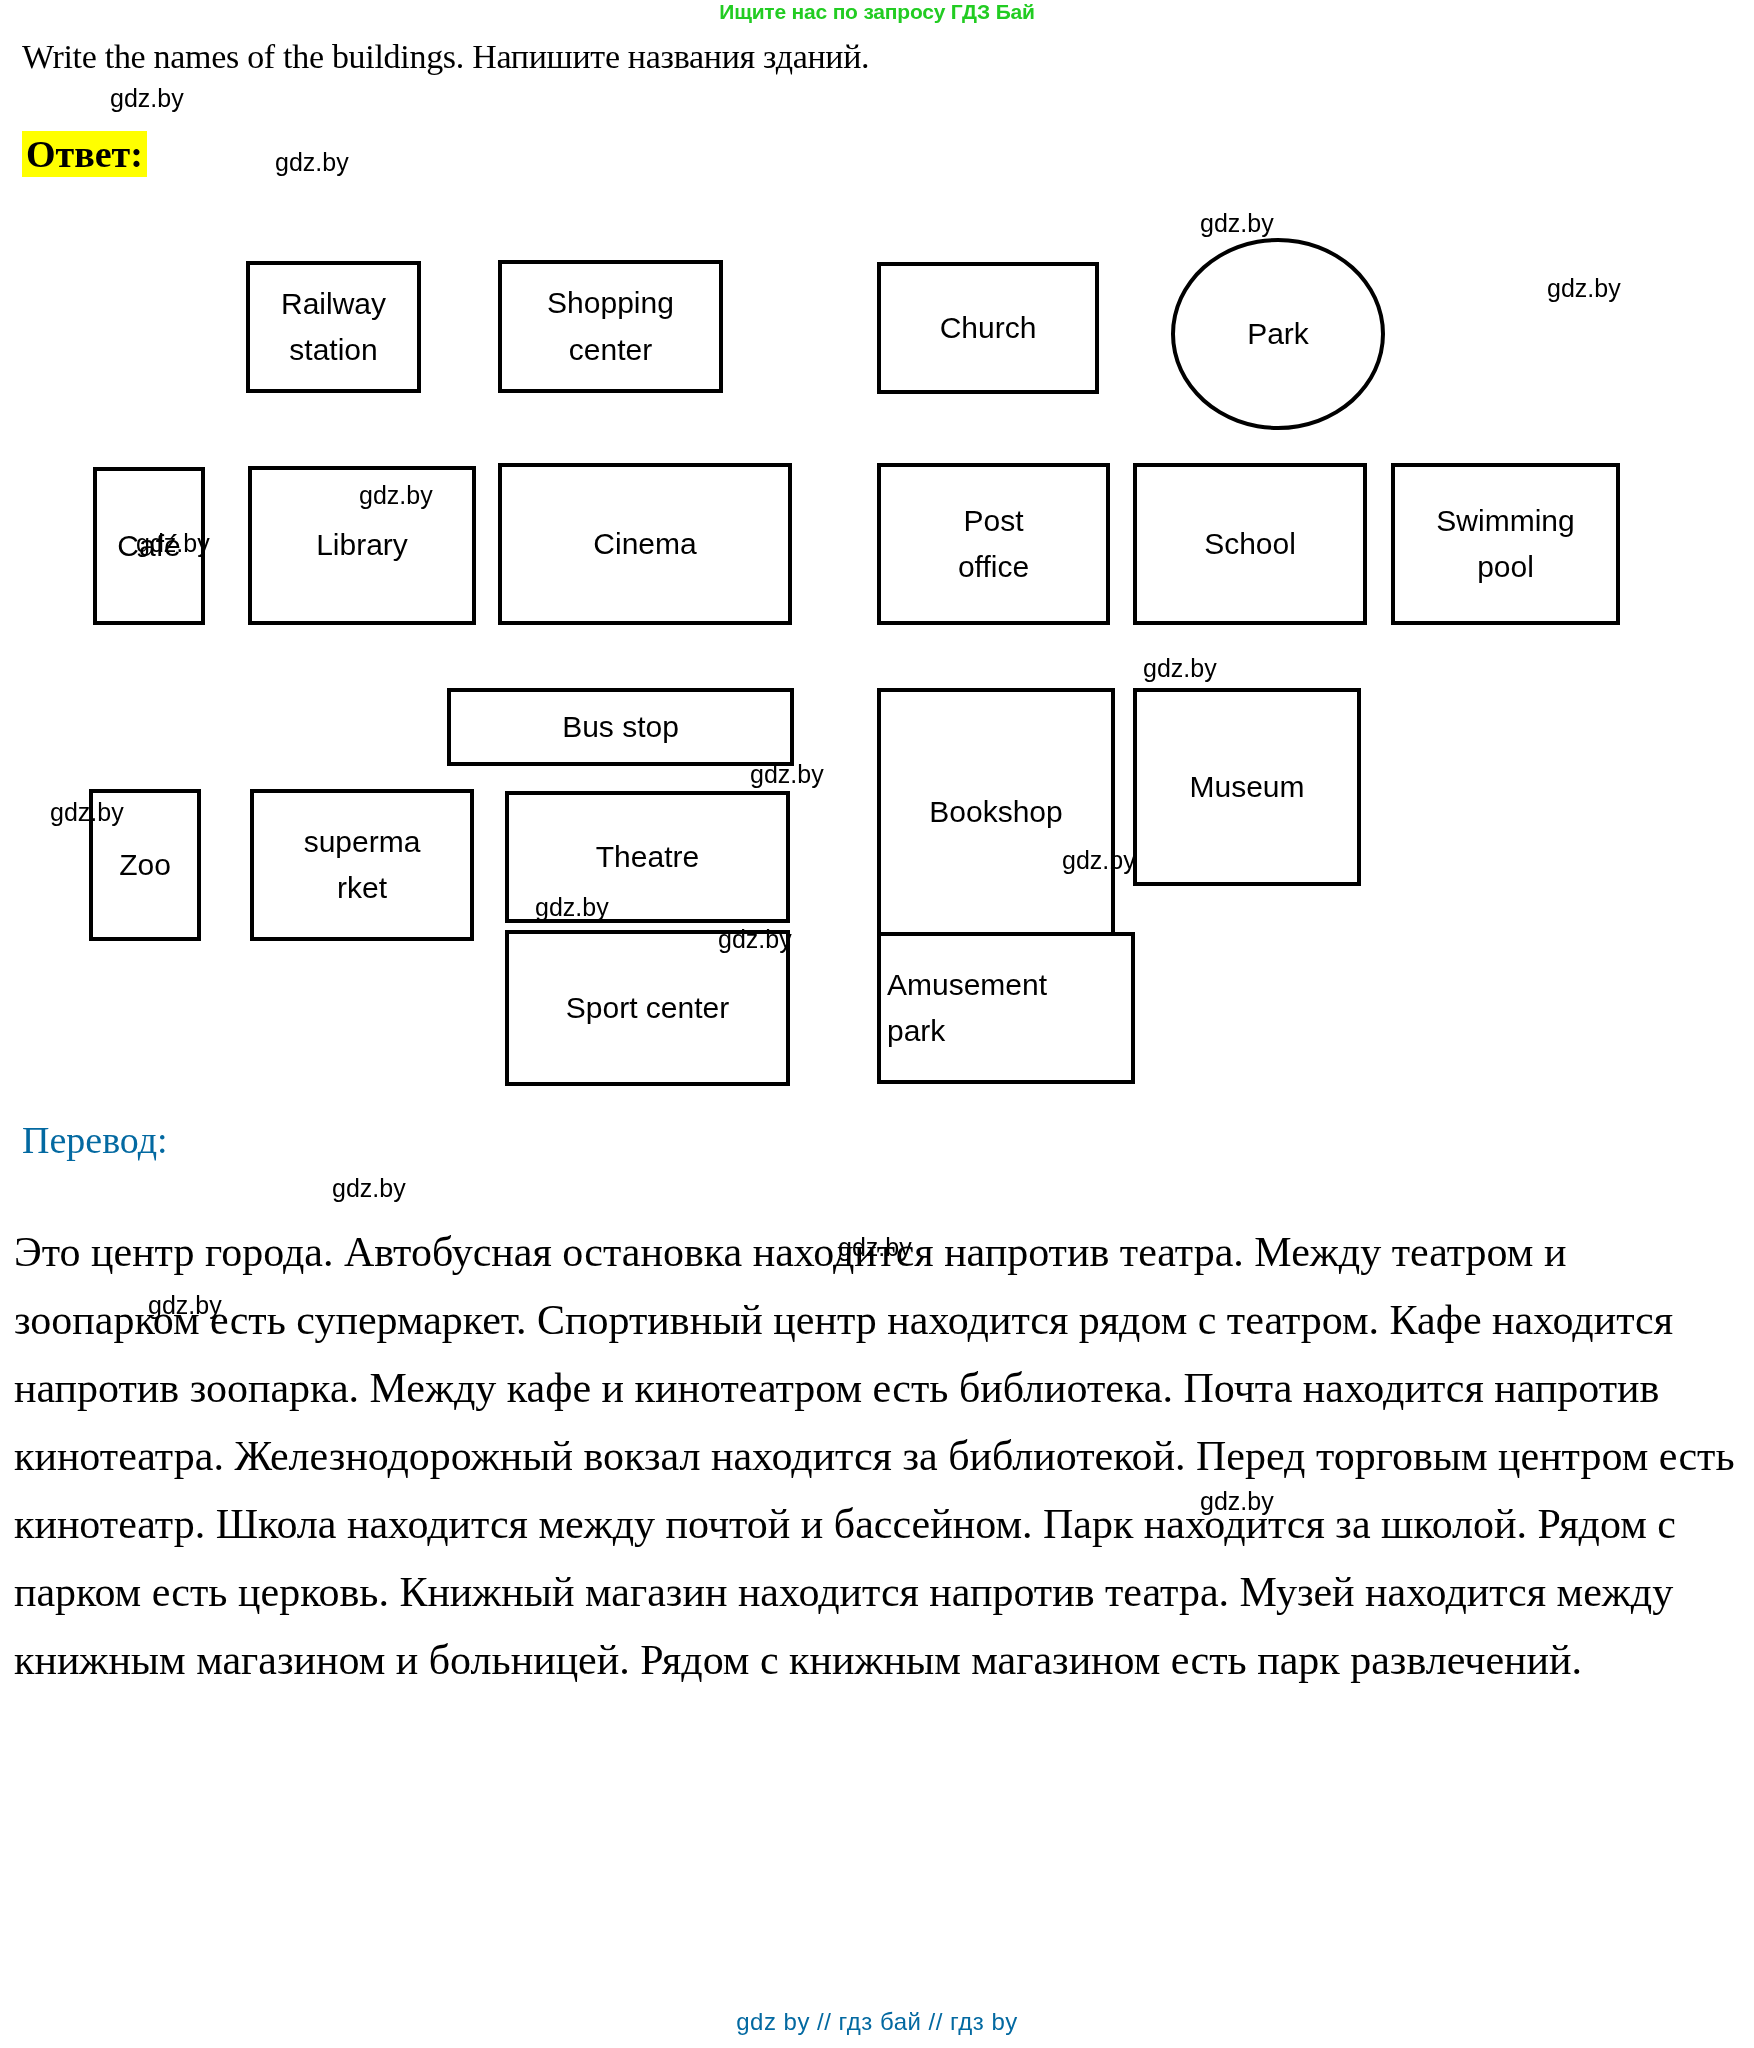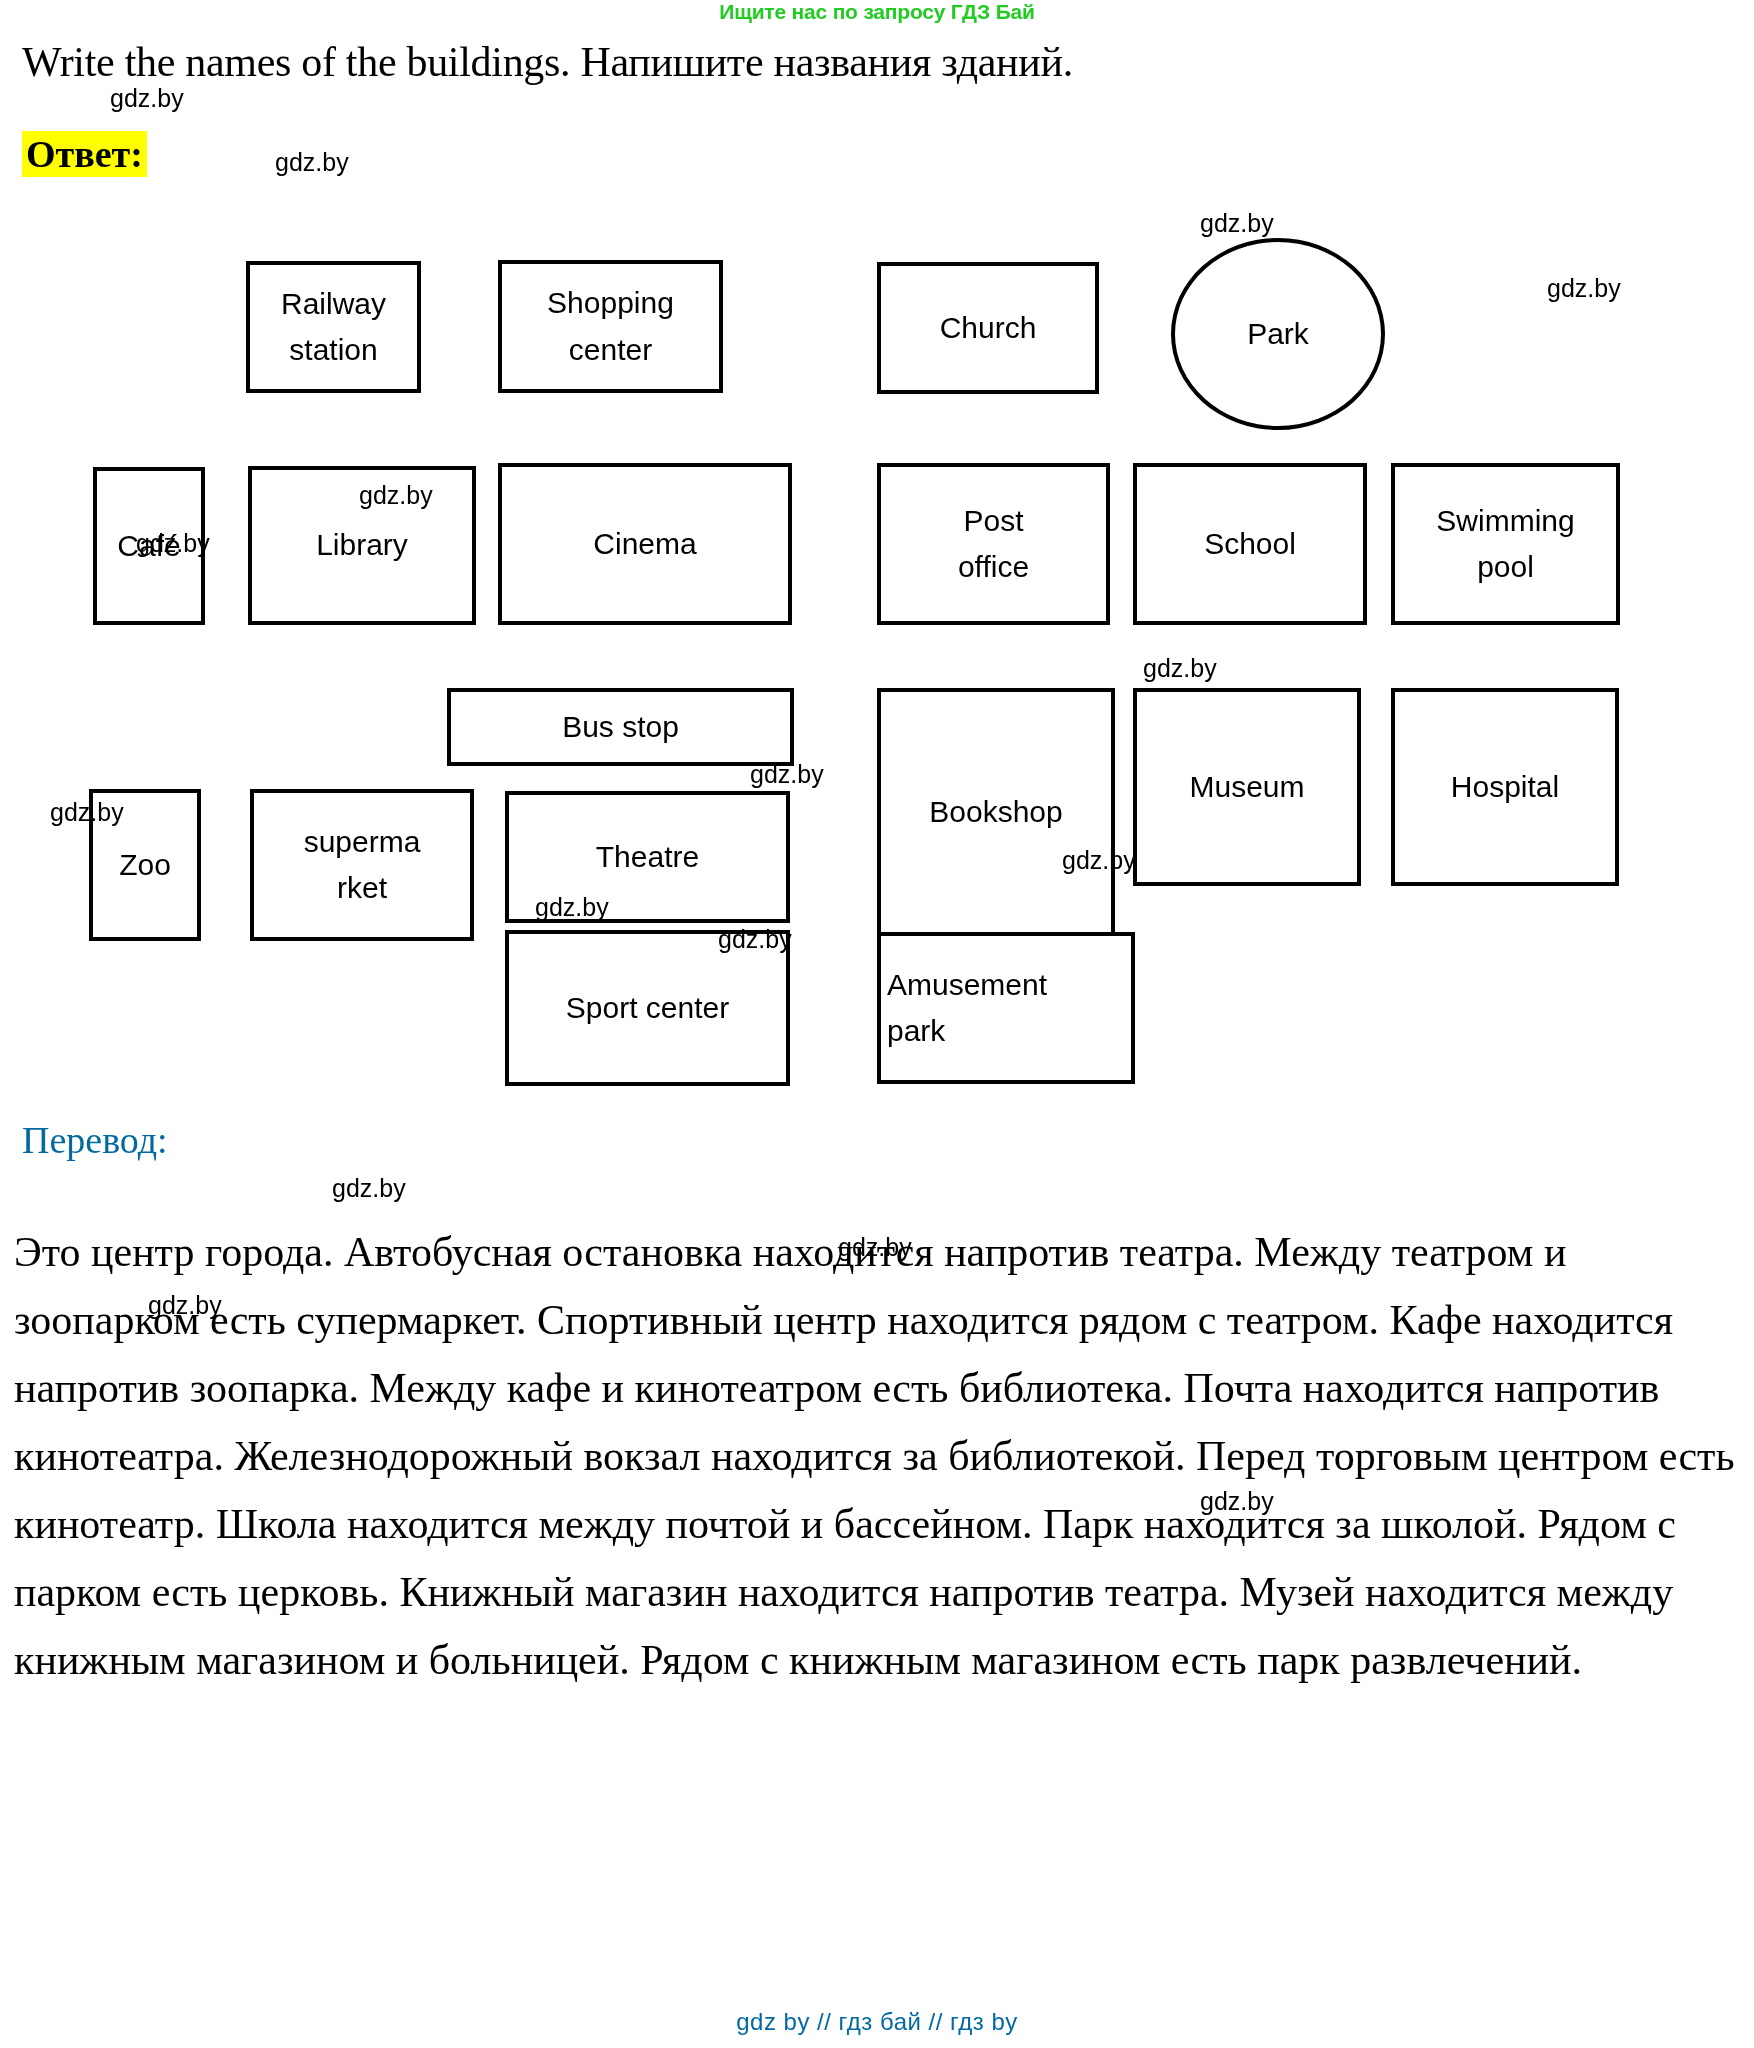--- a/index.html
+++ b/index.html
@@ -28,21 +28,21 @@
     font-weight: bold;
     letter-spacing: -0.2px;
   }
 
   
   .task-heading {
     position: absolute;
     top: 38px;
     left: 22px;
     font-family: "Liberation Serif", serif;
-    font-size: 42px;
+    font-size: 34px;
     color: #000;
     white-space: nowrap;
     letter-spacing: -0.3px;
   }
 
   
   .otvet {
     position: absolute;
     top: 131px;
     left: 22px;
@@ -197,23 +197,20 @@
     </div>
     <div class="bld" style="left: 849px; top: 688px; width: 238px; height: 248px;">
       <span style="white-space: pre-line;">Bookshop</span>
     </div>
     <div class="bld align-left" style="left: 849px; top: 932px; width: 258px; height: 152px;">
       <span style="white-space: pre-line;">Amusement
 park</span>
     </div>
     <div class="bld" style="left: 1105px; top: 688px; width: 228px; height: 198px;">
       <span style="white-space: pre-line;">Museum</span>
-    </div>
-    <div class="bld" style="left: 1363px; top: 688px; width: 228px; height: 198px;">
-      <span style="white-space: pre-line;">Hospital</span>
     </div>
   </div>
 
 <div class="perevod">Перевод:</div>
 
 <div class="translation">Это центр города. Автобусная остановка находится напротив театра. Между театром и зоопарком есть супермаркет. Спортивный центр находится рядом с театром. Кафе находится напротив зоопарка. Между кафе и кинотеатром есть библиотека. Почта находится напротив кинотеатра. Железнодорожный вокзал находится за библиотекой. Перед торговым центром есть кинотеатр. Школа находится между почтой и бассейном. Парк находится за школой. Рядом с парком есть церковь. Книжный магазин находится напротив театра. Музей находится между книжным магазином и больницей. Рядом с книжным магазином есть парк развлечений.</div>
 
 <div class="footer">gdz by  //  гдз бай  //  гдз by</div>
 
 <div class="wm" style="left: 110px; top: 84px;">gdz.by</div>

